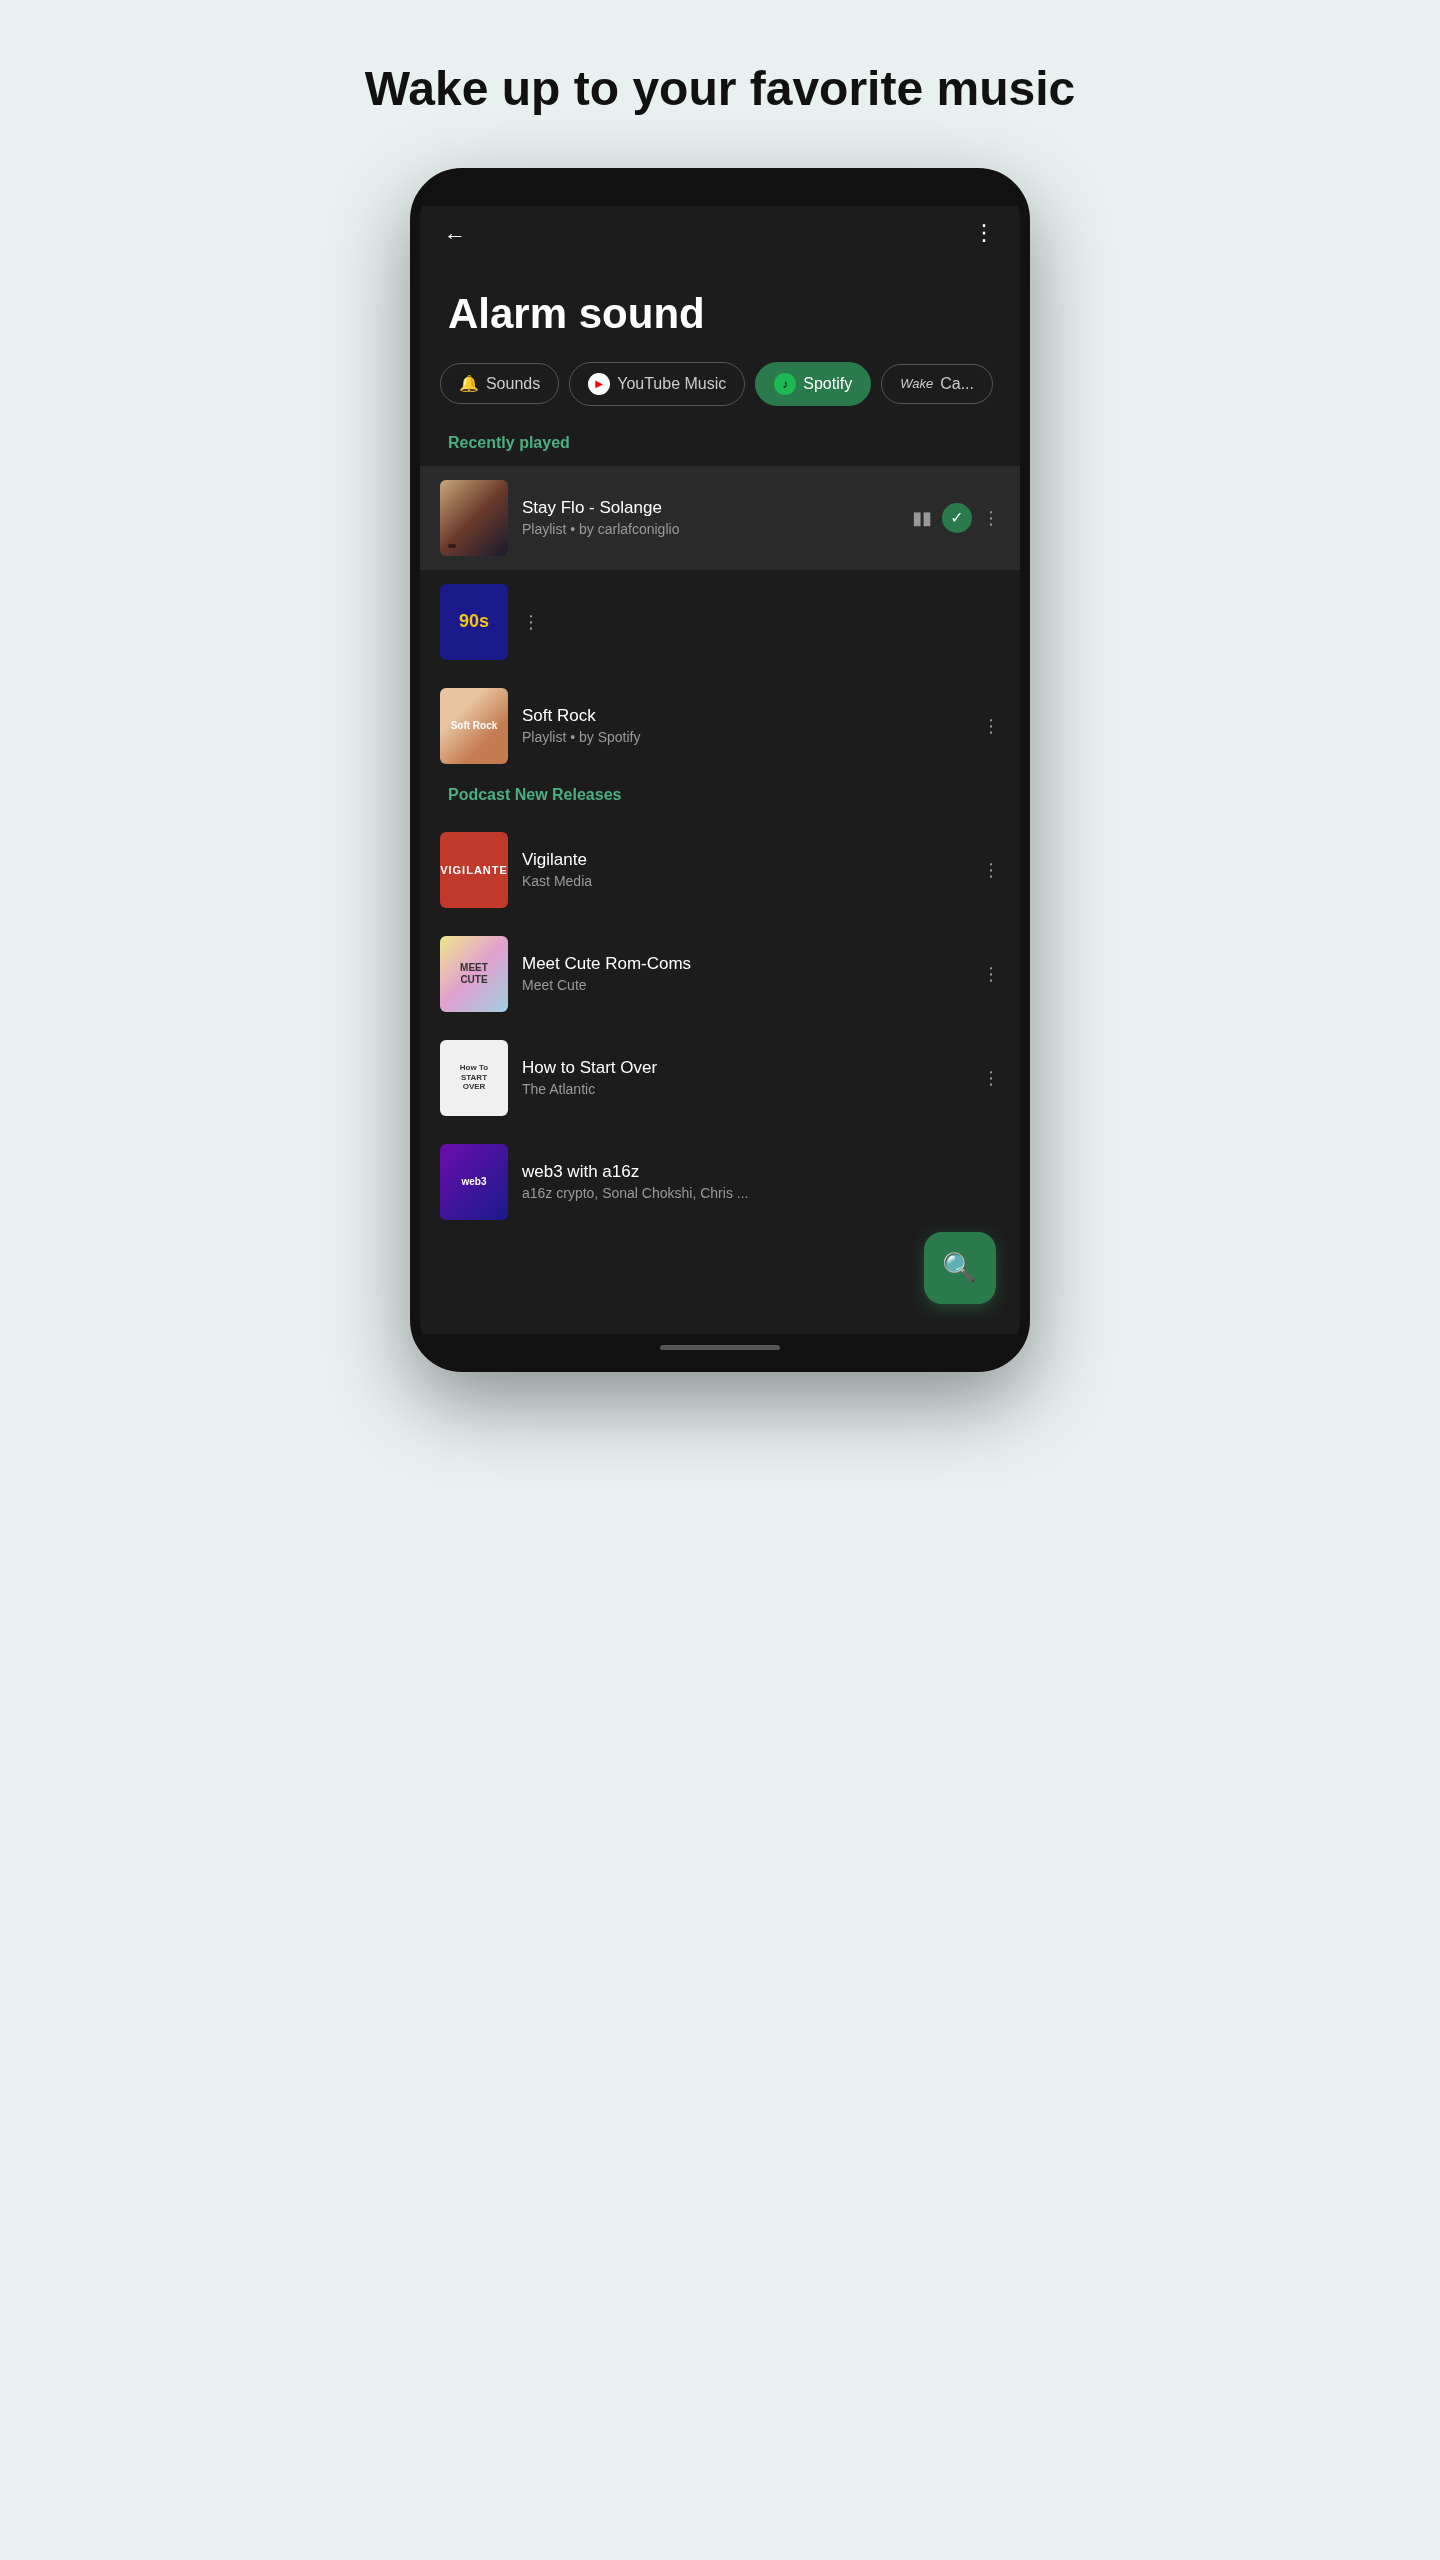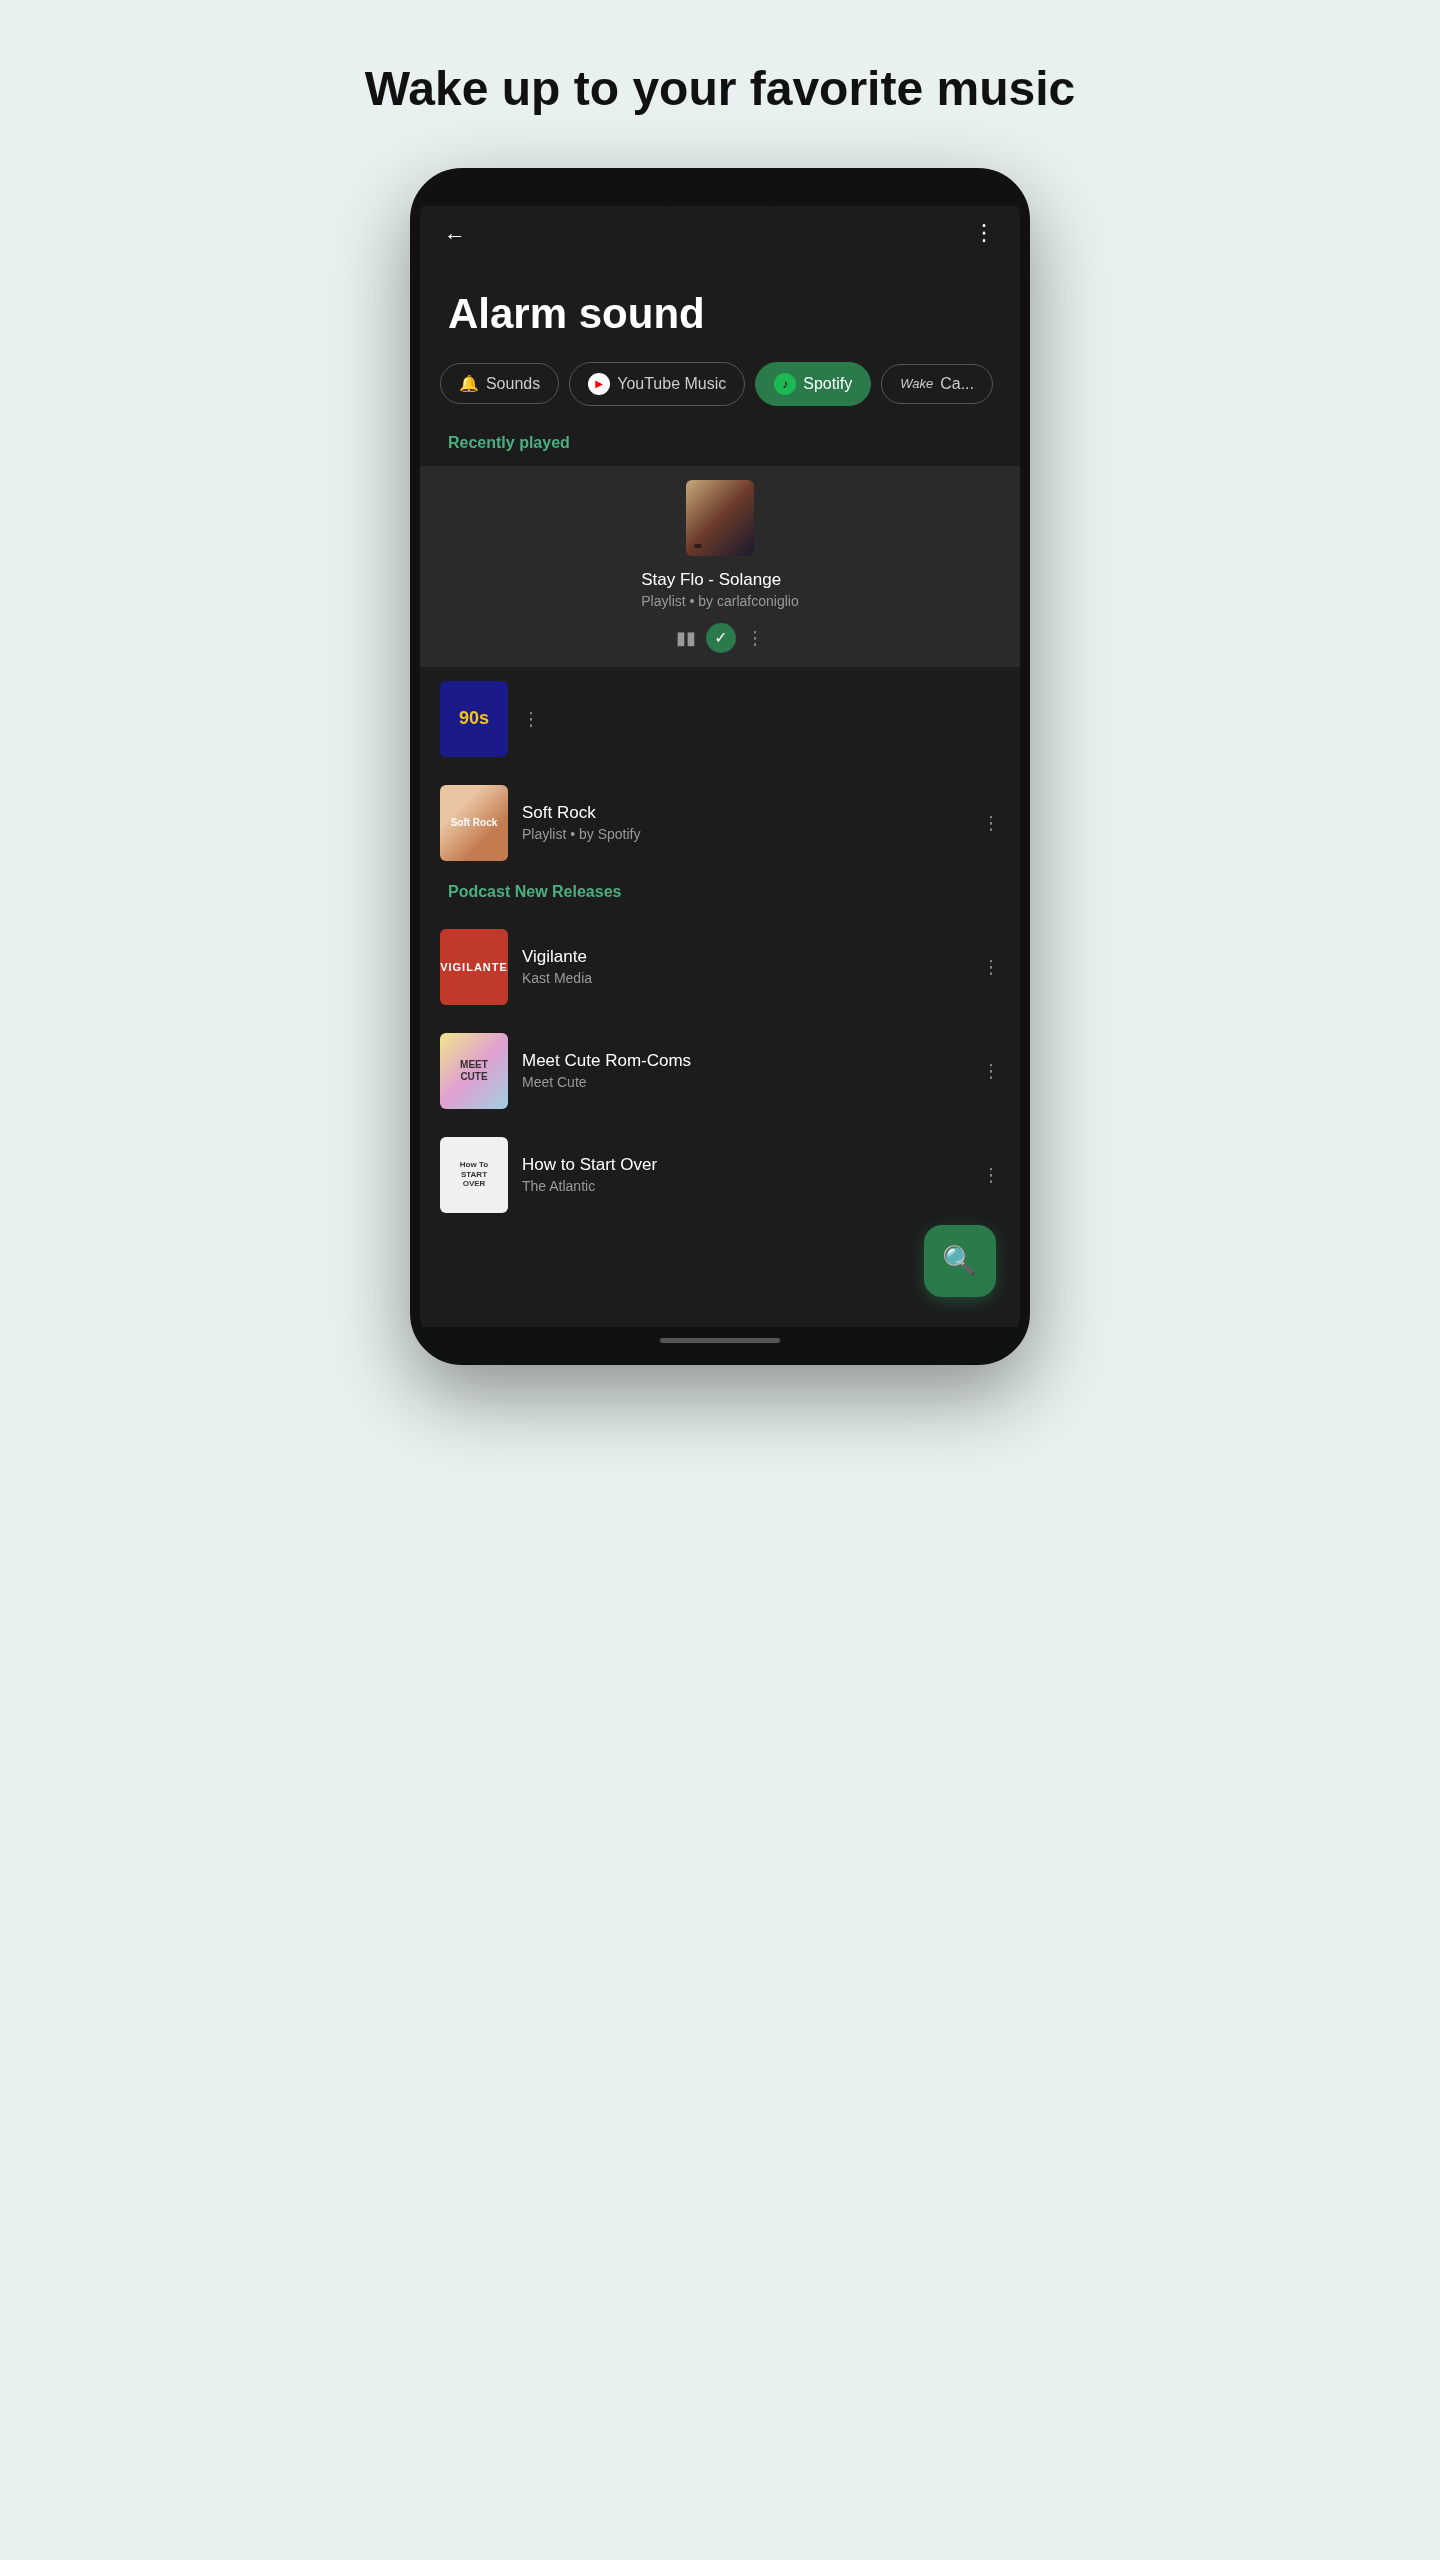--- a/index.html
+++ b/index.html
@@ -156,21 +156,20 @@
       display: flex;
       align-items: center;
       padding: 14px 20px;
       gap: 14px;
       background: #1c1c1c;
       cursor: pointer;
     }
 
     .list-item.selected {
       background: #2a2a2a;
-      flex-direction: column;
     }
 
     .album-art {
       width: 68px;
       height: 76px;
       border-radius: 6px;
       flex-shrink: 0;
       overflow: hidden;
       display: flex;
       align-items: center;
@@ -468,20 +467,31 @@
       </div>
       <div class="item-info">
         <div class="item-title">How to Start Over</div>
         <div class="item-subtitle">The Atlantic</div>
       </div>
       <div class="item-actions">
         <span class="action-icon">⋮</span>
       </div>
     </div>
 
+    <div class="list-item">
+      <div class="album-art art-web3">
+        <span style="font-size:10px; color:#fff; font-weight:700; text-align:center;">web3</span>
+      </div>
+      <div class="item-info">
+        <div class="item-title">web3 with a16z</div>
+        <div class="item-subtitle">a16z crypto, Sonal Chokshi, Chris ...</div>
+      </div>
+      <div class="item-actions">
+      </div>
+    </div>
 
     <div style="position: relative; height: 100px;">
       <div class="fab">
         <span class="fab-icon">🔍</span>
       </div>
     </div>
 
   </div>
 
   <div class="phone-bottom">

